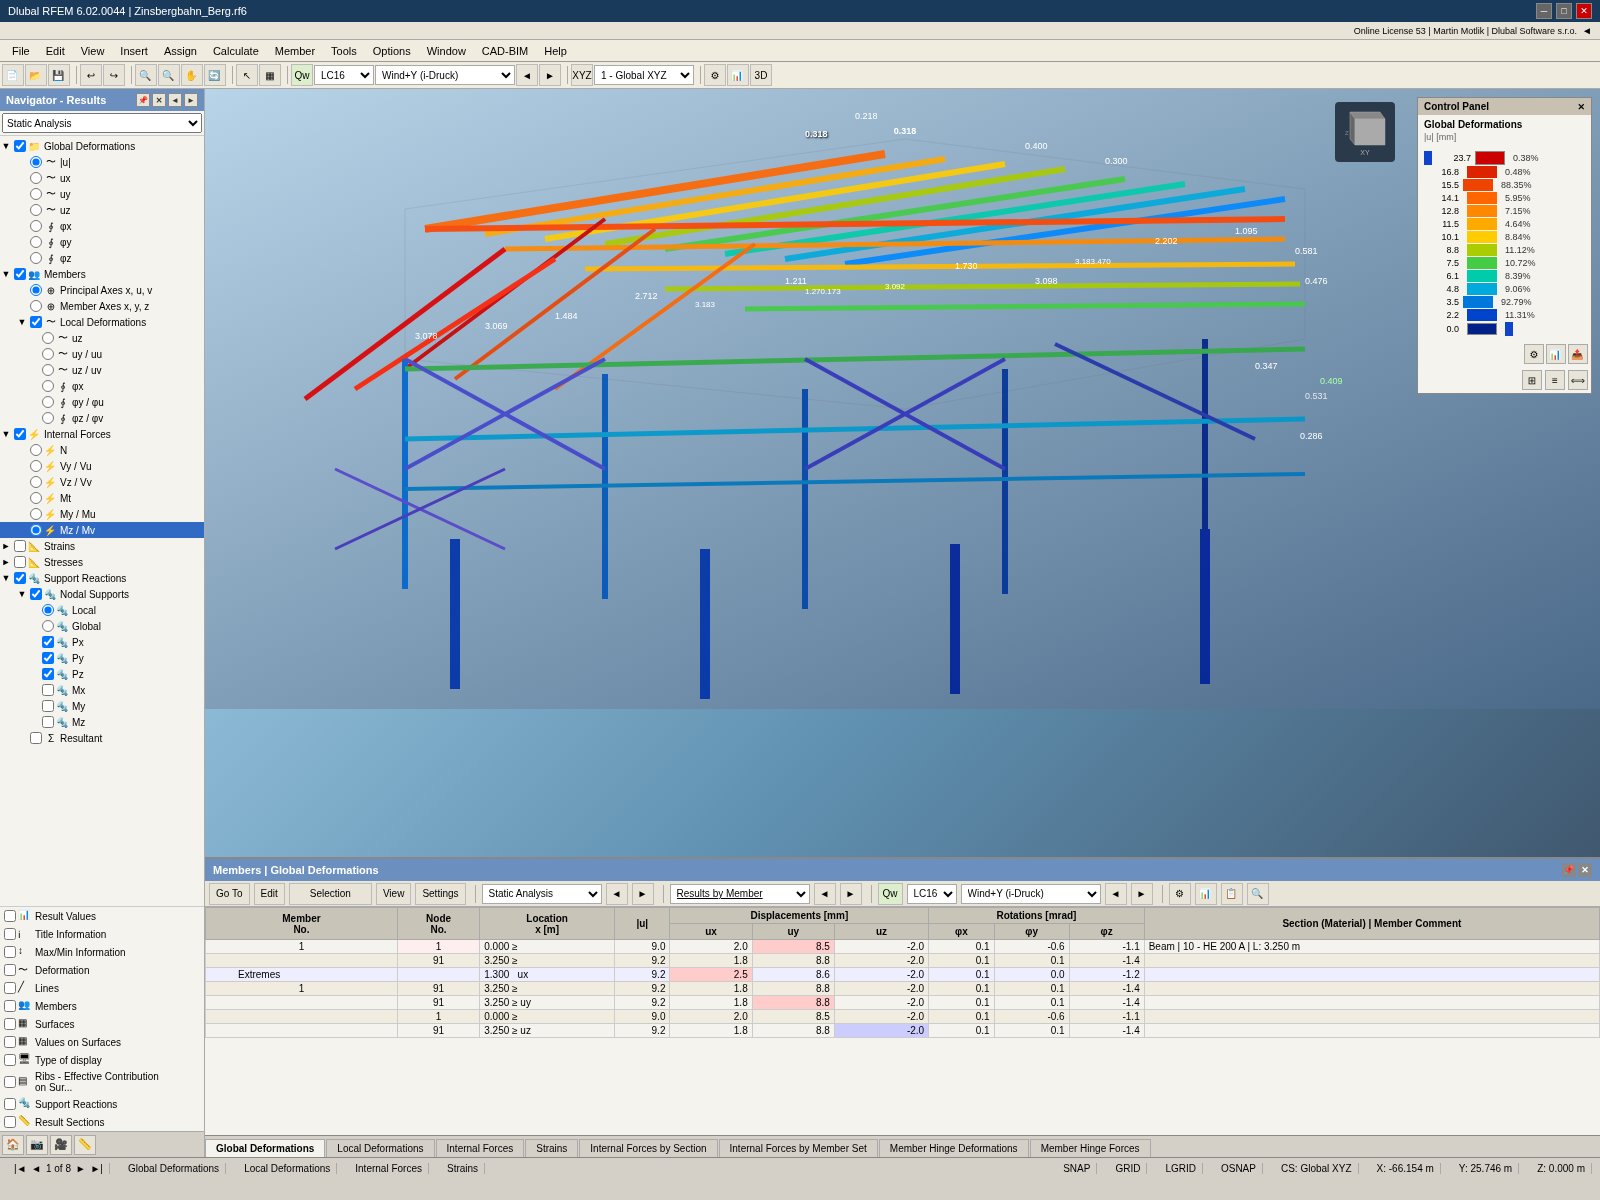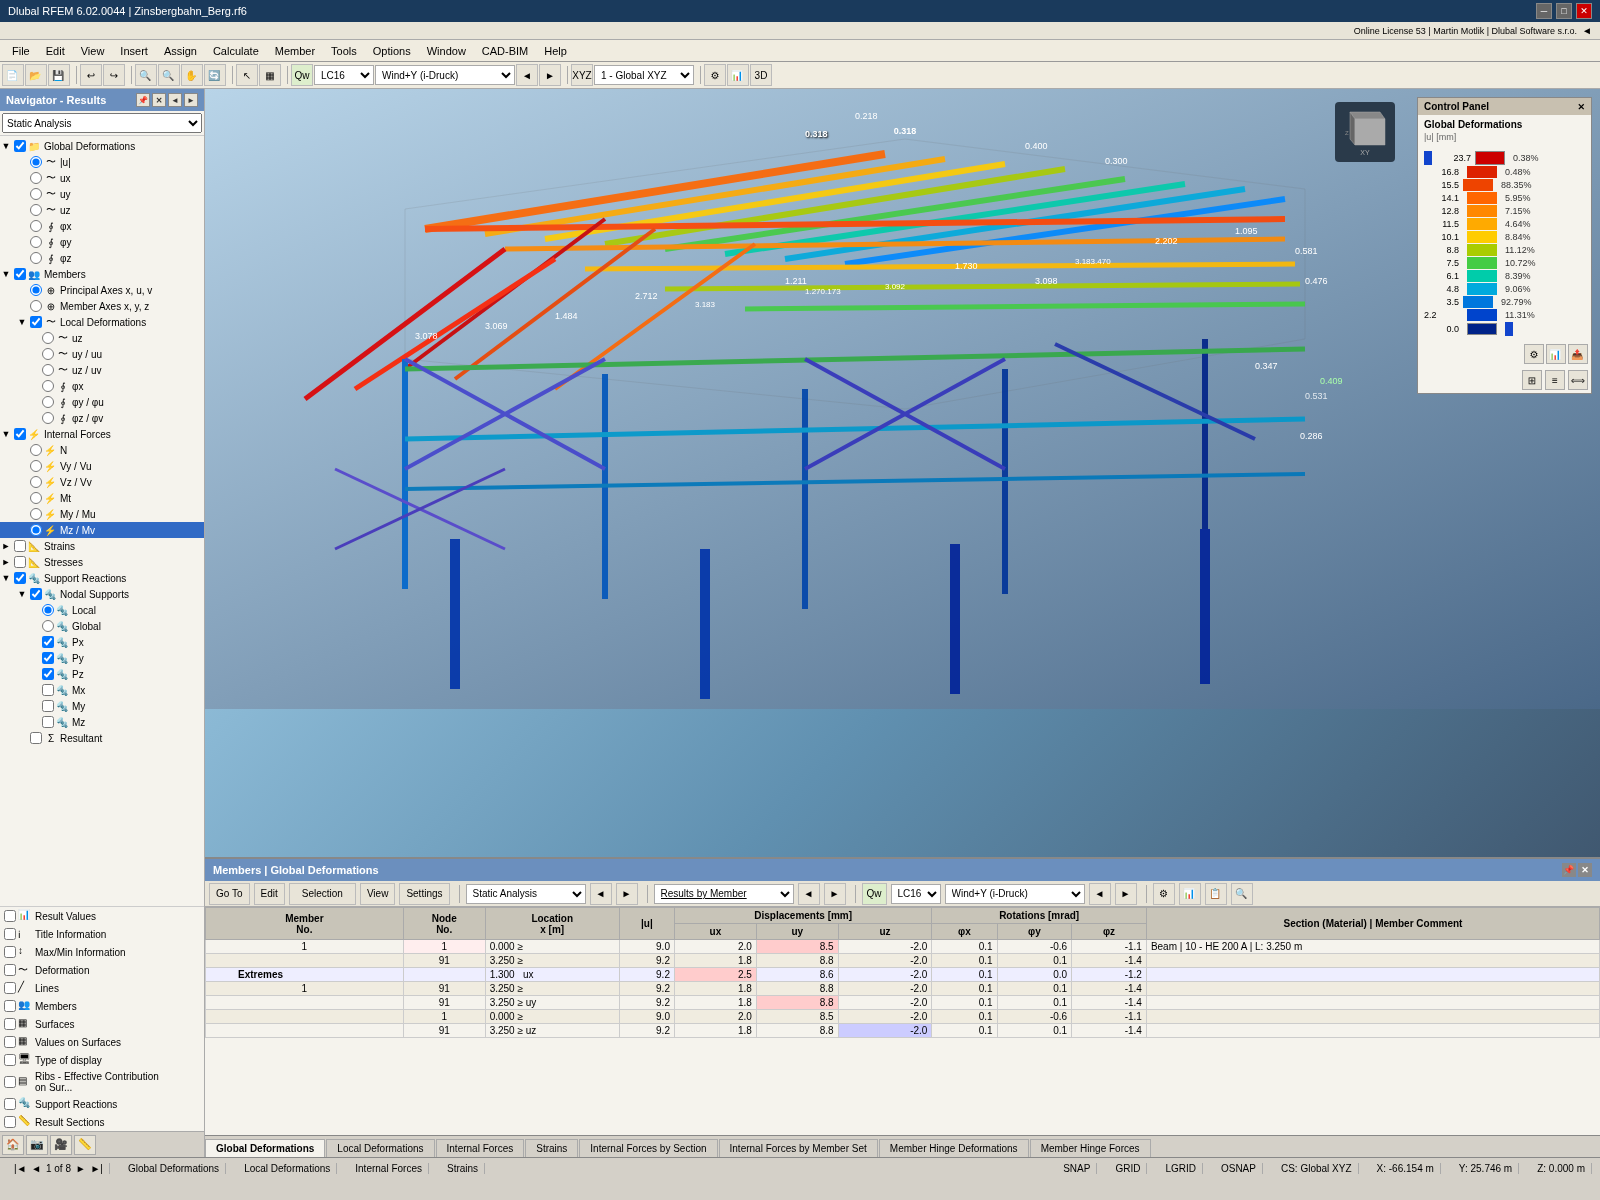--- a/index.html
+++ b/index.html
@@ -655,21 +655,21 @@
             <div class="legend-value" style="width:35px;text-align:right;margin-right:4px;">4.8</div>
             <div style="width:30px;height:12px;background:#00aadd;margin:0 4px;"></div>
             <div class="legend-pct">9.06%</div>
           </div>
           <div class="legend-row">
             <div class="legend-value" style="width:35px;text-align:right;margin-right:0;">3.5</div>
             <div style="width:30px;height:12px;background:#0077dd;margin:0 4px;"></div>
             <div class="legend-pct">92.79%</div>
           </div>
           <div class="legend-row">
-            <div class="legend-value" style="width:35px;text-align:left;margin-right:4px;">2.2</div>
+            <div class="legend-value" style="width:35px;text-align:right;margin-right:4px;">2.2</div>
             <div style="width:30px;height:12px;background:#0044cc;margin:0 4px;"></div>
             <div class="legend-pct">11.31%</div>
           </div>
           <div class="legend-row">
             <div class="legend-value" style="width:35px;text-align:right;margin-right:4px;">0.0</div>
             <div style="width:30px;height:12px;background:#002288;margin:0 4px;border:1px solid #888;"></div>
             <div style="width:8px;height:14px;background:#1144cc;margin-left:4px;"></div>
           </div>
         </div>
         <div id="cp-footer">
@@ -691,21 +691,21 @@
         <span>Members | Global Deformations</span>
         <div style="display:flex; gap:2px;">
           <div style="width:14px;height:14px;background:#888;cursor:pointer;display:flex;align-items:center;justify-content:center;font-size:9px;">📌</div>
           <div style="width:14px;height:14px;background:#888;cursor:pointer;display:flex;align-items:center;justify-content:center;font-size:9px;color:white;">✕</div>
         </div>
       </div>
 
       <div id="results-toolbar">
         <span class="tb-btn" style="padding:0 6px; width:auto;">Go To</span>
         <span class="tb-btn" style="padding:0 6px; width:auto;">Edit</span>
-        <span class="tb-btn" style="padding:0 12px; width:auto;">Selection</span>
+        <span class="tb-btn" style="padding:0 20px; width:auto;">Selection</span>
         <span class="tb-btn" style="padding:0 6px; width:auto;">View</span>
         <span class="tb-btn" style="padding:0 6px; width:auto;">Settings</span>
         <div class="tb-sep"></div>
         <select class="tb-combo" style="width:120px;">
           <option>Static Analysis</option>
         </select>
         <div class="tb-btn">◄</div>
         <div class="tb-btn">►</div>
         <div class="tb-sep"></div>
         <select class="tb-combo" style="width:140px;text-decoration:underline;">
@@ -772,21 +772,21 @@
               <td style="text-align:right;">9.2</td>
               <td style="text-align:right;">1.8</td>
               <td style="text-align:right;">8.8</td>
               <td style="text-align:right;">-2.0</td>
               <td style="text-align:right;">0.1</td>
               <td style="text-align:right;">0.1</td>
               <td style="text-align:right;">-1.4</td>
               <td></td>
             </tr>
             <tr style="background:#eeeeff;">
-              <td style="font-weight:bold;padding-left:32px;">Extremes</td>
+              <td style="font-weight:normal;padding-left:32px;">Extremes</td>
               <td></td>
               <td>1.300&nbsp;&nbsp;&nbsp;ux</td>
               <td style="text-align:right;">9.2</td>
               <td style="text-align:right; background:#ffcccc;">2.5</td>
               <td style="text-align:right;">8.6</td>
               <td style="text-align:right;">-2.0</td>
               <td style="text-align:right;">0.1</td>
               <td style="text-align:right;">0.0</td>
               <td style="text-align:right;">-1.2</td>
               <td></td>

